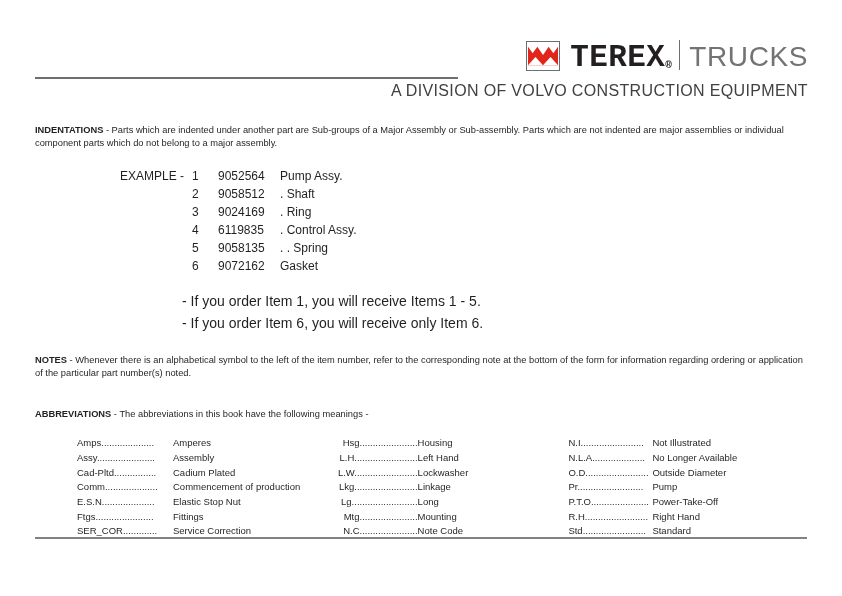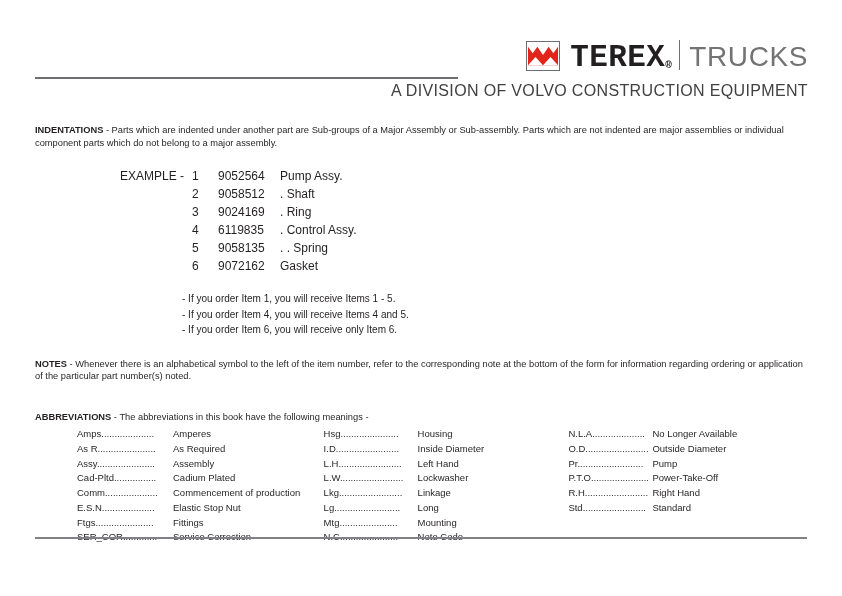--- a/index.html
+++ b/index.html
@@ -133,31 +133,31 @@
     white-space: pre;
   }
   td.col-label { width: 72px; padding-right: 6px; }
   td.col-item  { width: 26px; text-align: left; }
   td.col-pn    { width: 62px; }
   td.col-desc  { }
 
   .order-notes {
     margin-top: 14px;
     padding-left: 147px;
-    font-size: 10px;
+    font-size: 14px;
     line-height: 1.55;
     color: #231f20;
   }
 
   .block-notes { margin-top: 20px; }
   .block-abbrev-head { margin-top: 28px; }
 
   
   .abbrev-cols {
-    margin-top: 4px;
+    margin-top: 16px;
     padding-left: 42px;
     display: flex;
     gap: 8px;
   }
   .abbrev-col { width: 262px; }
   .abbrev-col:nth-child(2) { width: 260px; }
 
   .abbrev-row {
     display: flex;
     align-items: baseline;
@@ -168,21 +168,21 @@
     overflow: hidden;
   }
 
   
   .abbrev-row .leader-box {
     display: inline-block;
     overflow: hidden;
     white-space: nowrap;
   }
   .col1 .leader-box { width: 96px; }
-  .col2 .leader-box { width: 94px; }
+  .col2 .leader-box { width: 94px; text-align: right; }
   .col3 .leader-box { width: 84px; }
 
   
   .footer-rule {
     position: absolute;
     left: 35px;
     top: 537px;
     width: 772px;
     height: 2px;
     background: #808285;
@@ -255,40 +255,35 @@
           <td class="col-item">6</td>
           <td class="col-pn">9072162</td>
           <td class="col-desc">Gasket</td>
         </tr>
       </tbody>
     </table>
   </div>
 
   <div class="order-notes">
     <div>- If you order Item 1, you will receive Items 1 - 5.</div>
-    <div>- If you order Item 4, you will receive Items 4 and 5.</div>
     <div>- If you order Item 6, you will receive only Item 6.</div>
   </div>
 
   <p class="para block-notes"><strong>NOTES</strong><span> - Whenever there is an alphabetical symbol to the left of the item number, refer to the corresponding note at the bottom of the form for information regarding ordering or application of the particular part number(s) noted.</span></p>
 
   <p class="para block-abbrev-head"><strong>ABBREVIATIONS</strong><span> - The abbreviations in this book have the following meanings -</span></p>
 
   <div class="abbrev-cols">
 
     <div class="abbrev-col col1">
       <div class="abbrev-row">
           <span class="leader-box"><span>Amps</span><span>....................</span></span>
           <span>Amperes</span>
         </div>
       <div class="abbrev-row">
-          <span class="leader-box"><span>As R</span><span>......................</span></span>
-          <span>As Required</span>
-        </div>
-      <div class="abbrev-row">
           <span class="leader-box"><span>Assy</span><span>......................</span></span>
           <span>Assembly</span>
         </div>
       <div class="abbrev-row">
           <span class="leader-box"><span>Cad-Pltd</span><span>................</span></span>
           <span>Cadium Plated</span>
         </div>
       <div class="abbrev-row">
           <span class="leader-box"><span>Comm</span><span>....................</span></span>
           <span>Commencement of production</span>
@@ -306,24 +301,20 @@
           <span>Service Correction</span>
         </div>
     </div>
 
     <div class="abbrev-col col2">
       <div class="abbrev-row">
           <span class="leader-box"><span>Hsg</span><span>......................</span></span>
           <span>Housing</span>
         </div>
       <div class="abbrev-row">
-          <span class="leader-box"><span>I.D</span><span>........................</span></span>
-          <span>Inside Diameter</span>
-        </div>
-      <div class="abbrev-row">
           <span class="leader-box"><span>L.H</span><span>........................</span></span>
           <span>Left Hand</span>
         </div>
       <div class="abbrev-row">
           <span class="leader-box"><span>L.W</span><span>........................</span></span>
           <span>Lockwasher</span>
         </div>
       <div class="abbrev-row">
           <span class="leader-box"><span>Lkg</span><span>........................</span></span>
           <span>Linkage</span>
@@ -337,20 +328,24 @@
           <span>Mounting</span>
         </div>
       <div class="abbrev-row">
           <span class="leader-box"><span>N.C</span><span>......................</span></span>
           <span>Note Code</span>
         </div>
     </div>
 
     <div class="abbrev-col col3">
       <div class="abbrev-row">
+          <span class="leader-box"><span>N.I</span><span>........................</span></span>
+          <span>Not Illustrated</span>
+        </div>
+      <div class="abbrev-row">
           <span class="leader-box"><span>N.L.A</span><span>....................</span></span>
           <span>No Longer Available</span>
         </div>
       <div class="abbrev-row">
           <span class="leader-box"><span>O.D</span><span>........................</span></span>
           <span>Outside Diameter</span>
         </div>
       <div class="abbrev-row">
           <span class="leader-box"><span>Pr</span><span>.........................</span></span>
           <span>Pump</span>

